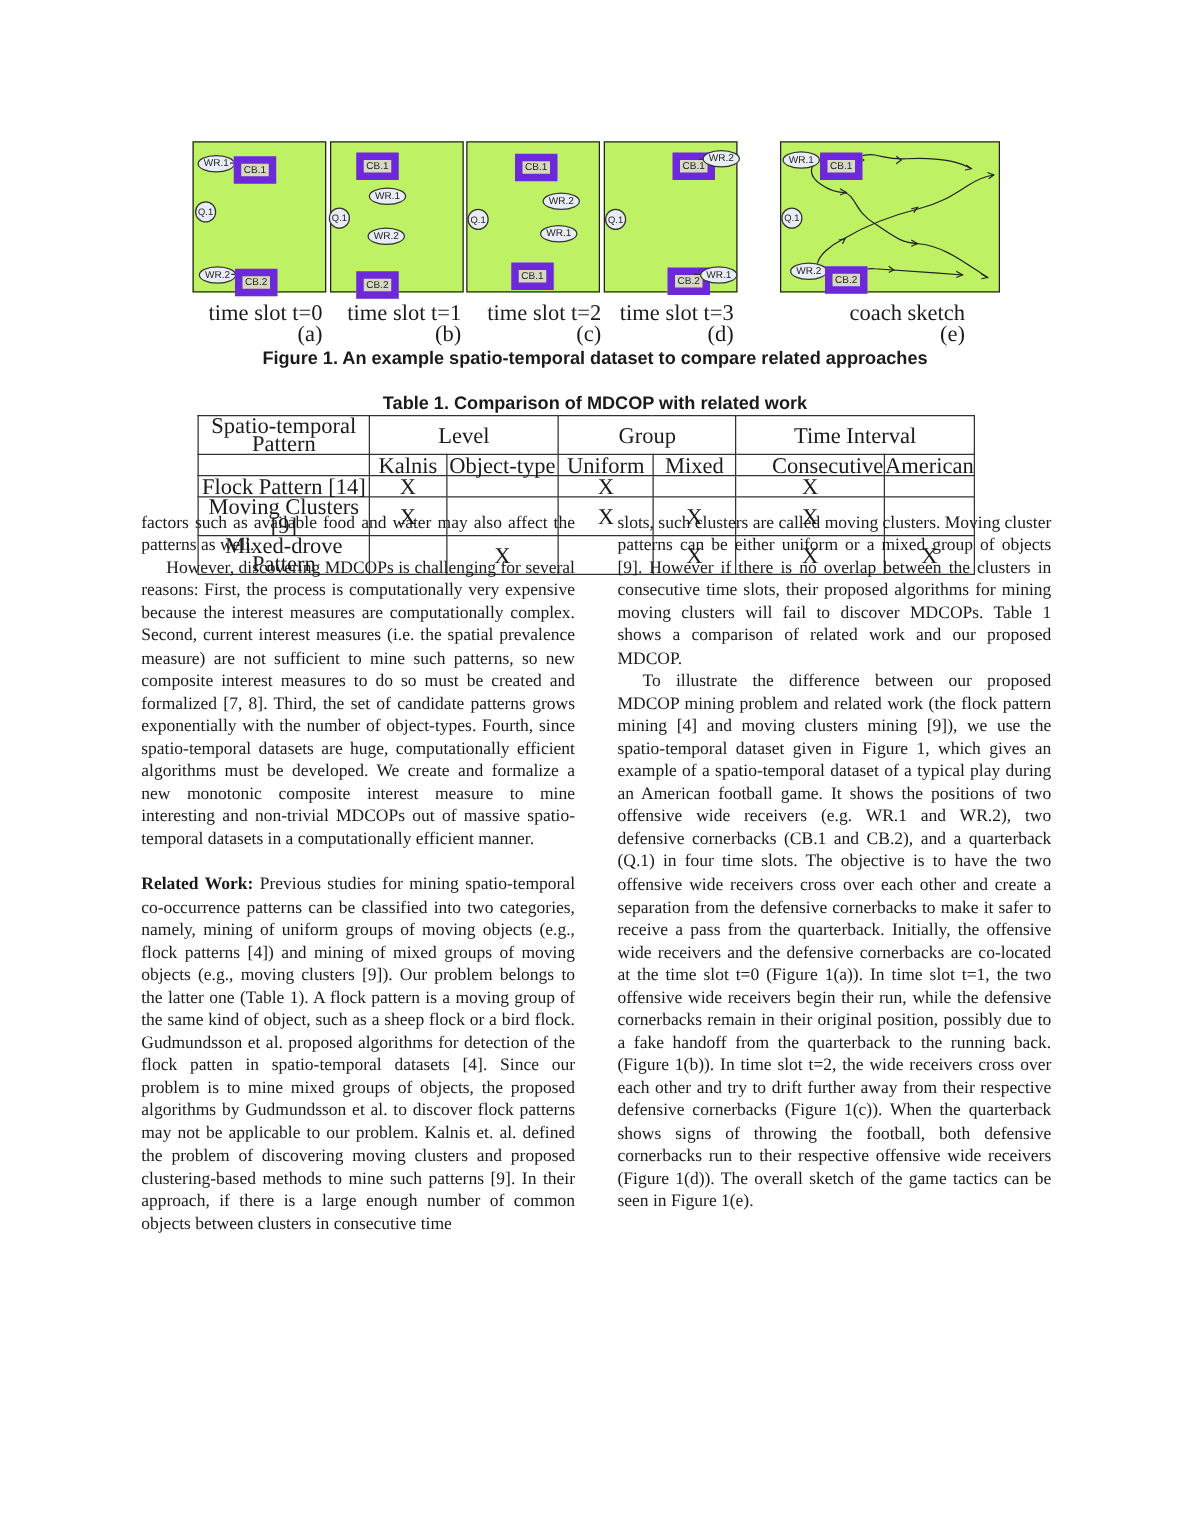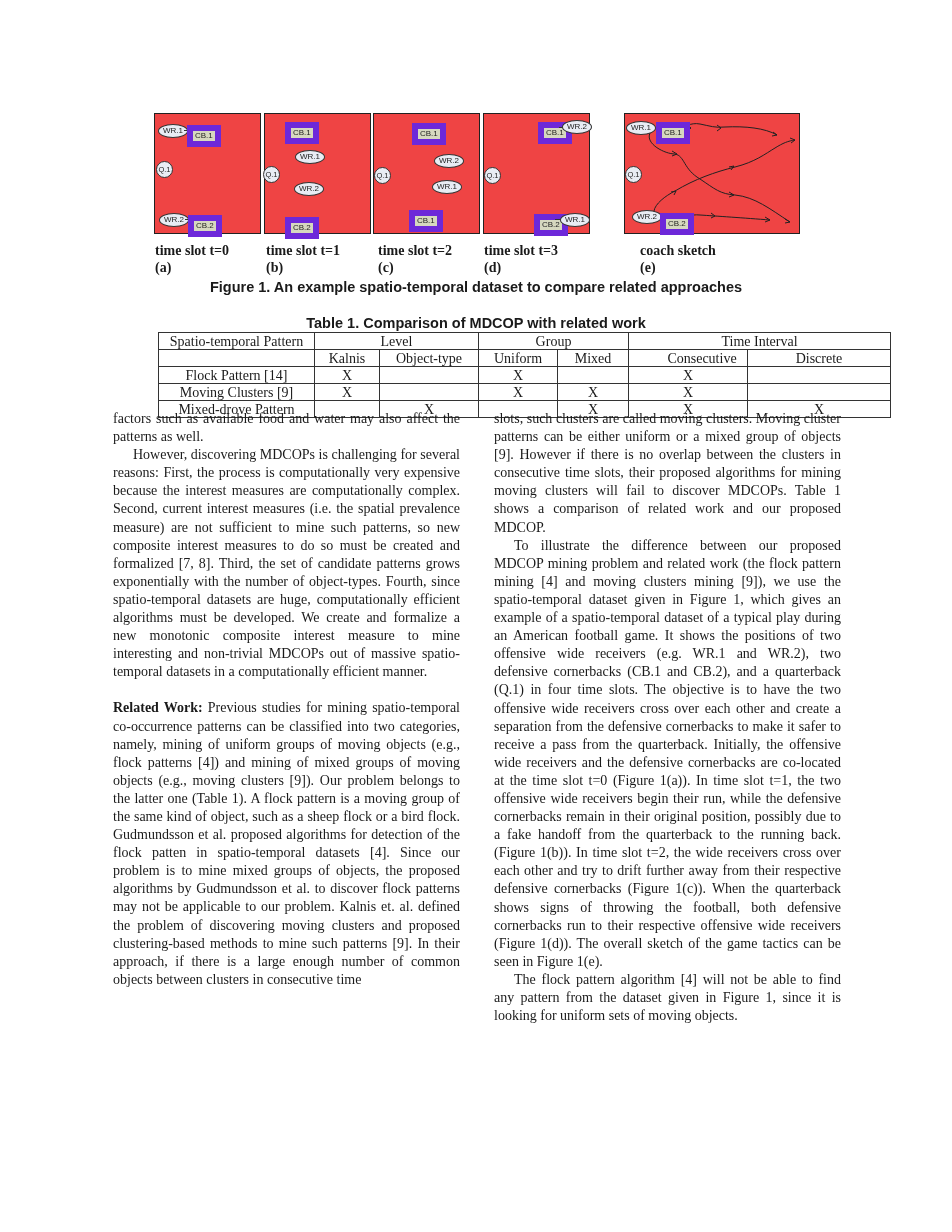--- a/index.html
+++ b/index.html
@@ -1,36 +1,36 @@
 <!DOCTYPE html>
 <html><head>
 <meta charset="utf-8">
 <style>
   html, body { margin: 0; padding: 0; background: #ffffff; }
   body { width: 952px; height: 1232px; position: relative; overflow: hidden;
          font-family: "Liberation Serif", "DejaVu Serif", serif; color: #1a1a1a; }
 
   
-  .panel { position: absolute; border: 1.5px solid #222; background: #ef4444; box-sizing: border-box; }
+  .panel { position: absolute; border: 1.5px solid #222; background: #bef264; box-sizing: border-box; }
   .node { position: absolute; font-family: "Liberation Sans", "DejaVu Sans", sans-serif;
           font-size: 8px; line-height: 1; color: #222; white-space: nowrap; box-sizing: border-box; }
   .wr { border: 1px solid #333; border-radius: 50%; background: #e8ecf4; padding: 2px 4px; }
   .cb { border: 6px solid #6d28d9; background: #d6d8bf; padding: 1px 2px; }
   .q  { border: 1px solid #333; border-radius: 50%; background: #e8ecf4; width: 17px; height: 17px;
         display: flex; align-items: center; justify-content: center; font-size: 7.5px; }
   .link { position: absolute; height: 1px; background: #333; }
   .sketch-svg { position: absolute; left: 0; top: 0; }
 
-  .fig-label { position: absolute; font-size: 14px; text-align: left; line-height: 17px; white-space: nowrap; font-weight: bold; }
+  .fig-label { position: absolute; font-size: 18px; text-align: right; line-height: 17px; white-space: nowrap; }
   .caption { position: absolute; left: 0; width: 952px; text-align: center;
              font-family: "Liberation Sans", "DejaVu Sans", sans-serif; font-weight: bold; font-size: 14.5px; }
 
   
-  table.cmp { position: absolute; left: 158px; top: 332px; width: 733px; border-collapse: collapse;
-              font-size: 14px; }
+  table.cmp { position: absolute; left: 158px; top: 332px; width: 622px; border-collapse: collapse;
+              font-size: 18px; }
   table.cmp td { border: 1px solid #333; text-align: center; padding: 0; height: 16px; line-height: 15px; }
 
   
   .col { position: absolute; top: 410px; width: 347px; font-size: 14px; line-height: 18.1px;
          text-align: justify; font-family: Liberation Serif, serif; }
   .col p { margin: 0; }
   .indent { text-indent: 20px; }
   .gap { height: 18px; }
   .bold { font-weight: bold; }
 </style>
@@ -140,21 +140,21 @@
     <td colspan="2">Group</td>
     <td colspan="2">Time Interval</td>
   </tr>
   <tr>
     <td style="border-top:none;"></td>
     <td style="width:64px;">Kalnis</td>
     <td style="width:98px;">Object-type</td>
     <td style="width:78px;margin-top:12px;">Uniform</td>
     <td style="width:70px;">Mixed</td>
     <td style="width:90px;padding-left:28px;">Consecutive</td>
-    <td>Discrete</td>
+    <td>American</td>
   </tr>
   <tr>
     <td>Flock Pattern [14]</td>
     <td>X</td>
     <td></td>
     <td>X</td>
     <td></td>
     <td>X</td>
     <td></td>
   </tr>
@@ -182,14 +182,13 @@
 <div class="col" style="left:113px;">
   <p>factors such as available food and water may also affect the patterns as well.</p>
   <p class="indent">However, discovering MDCOPs is challenging for several reasons: First, the process is computationally very expensive because the interest measures are computationally complex. Second, current interest measures (i.e. the spatial prevalence measure) are not sufficient to mine such patterns, so new composite interest measures to do so must be created and formalized [7, 8]. Third, the set of candidate patterns grows exponentially with the number of object-types. Fourth, since spatio-temporal datasets are huge, computationally efficient algorithms must be developed. We create and formalize a new monotonic composite interest measure to mine interesting and non-trivial MDCOPs out of massive spatio-temporal datasets in a computationally efficient manner.</p>
   <div class="gap"></div>
   <p><span class="bold">Related Work:</span><span> Previous studies for mining spatio-temporal co-occurrence patterns can be classified into two categories, namely, mining of uniform groups of moving objects (e.g., flock patterns [4]) and mining of mixed groups of moving objects (e.g., moving clusters [9]). Our problem belongs to the latter one (Table 1). A flock pattern is a moving group of the same kind of object, such as a sheep flock or a bird flock. Gudmundsson et al. proposed algorithms for detection of the flock patten in spatio-temporal datasets [4]. Since our problem is to mine mixed groups of objects, the proposed algorithms by Gudmundsson et al. to discover flock patterns may not be applicable to our problem. Kalnis et. al. defined the problem of discovering moving clusters and proposed clustering-based methods to mine such patterns [9]. In their approach, if there is a large enough number of common objects between clusters in consecutive time</span></p>
 </div>
 
 <div class="col" style="left:494px;">
   <p>slots, such clusters are called moving clusters. Moving cluster patterns can be either uniform or a mixed group of objects [9]. However if there is no overlap between the clusters in consecutive time slots, their proposed algorithms for mining moving clusters will fail to discover MDCOPs. Table 1 shows a comparison of related work and our proposed MDCOP.</p>
   <p class="indent">To illustrate the difference between our proposed MDCOP mining problem and related work (the flock pattern mining [4] and moving clusters mining [9]), we use the spatio-temporal dataset given in Figure 1, which gives an example of a spatio-temporal dataset of a typical play during an American football game. It shows the positions of two offensive wide receivers (e.g. WR.1 and WR.2), two defensive cornerbacks (CB.1 and CB.2), and a quarterback (Q.1) in four time slots. The objective is to have the two offensive wide receivers cross over each other and create a separation from the defensive cornerbacks to make it safer to receive a pass from the quarterback. Initially, the offensive wide receivers and the defensive cornerbacks are co-located at the time slot t=0 (Figure 1(a)). In time slot t=1, the two offensive wide receivers begin their run, while the defensive cornerbacks remain in their original position, possibly due to a fake handoff from the quarterback to the running back. (Figure 1(b)). In time slot t=2, the wide receivers cross over each other and try to drift further away from their respective defensive cornerbacks (Figure 1(c)). When the quarterback shows signs of throwing the football, both defensive cornerbacks run to their respective offensive wide receivers (Figure 1(d)). The overall sketch of the game tactics can be seen in Figure 1(e).</p>
-  <p class="indent">The flock pattern algorithm [4] will not be able to find any pattern from the dataset given in Figure 1, since it is looking for uniform sets of moving objects.</p>
 </div>
 
 </body></html>

